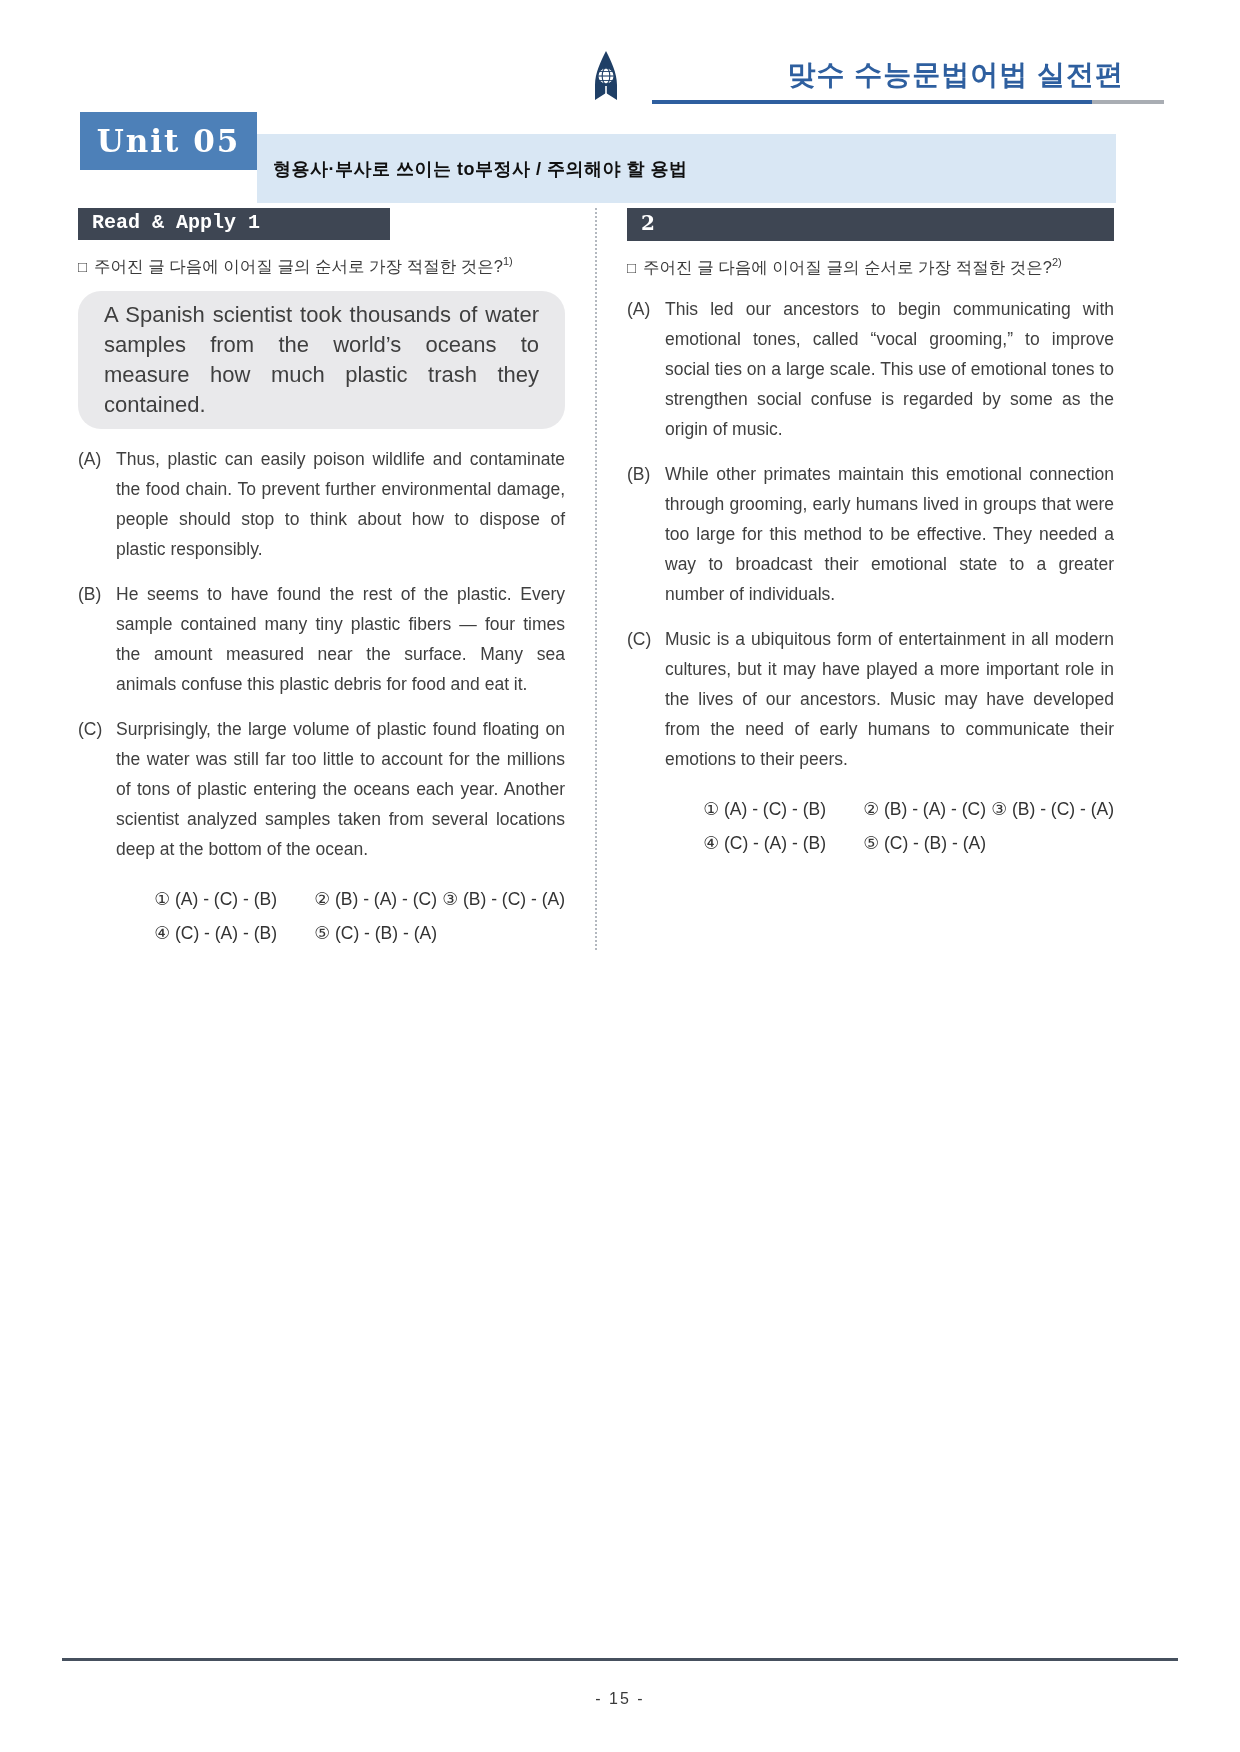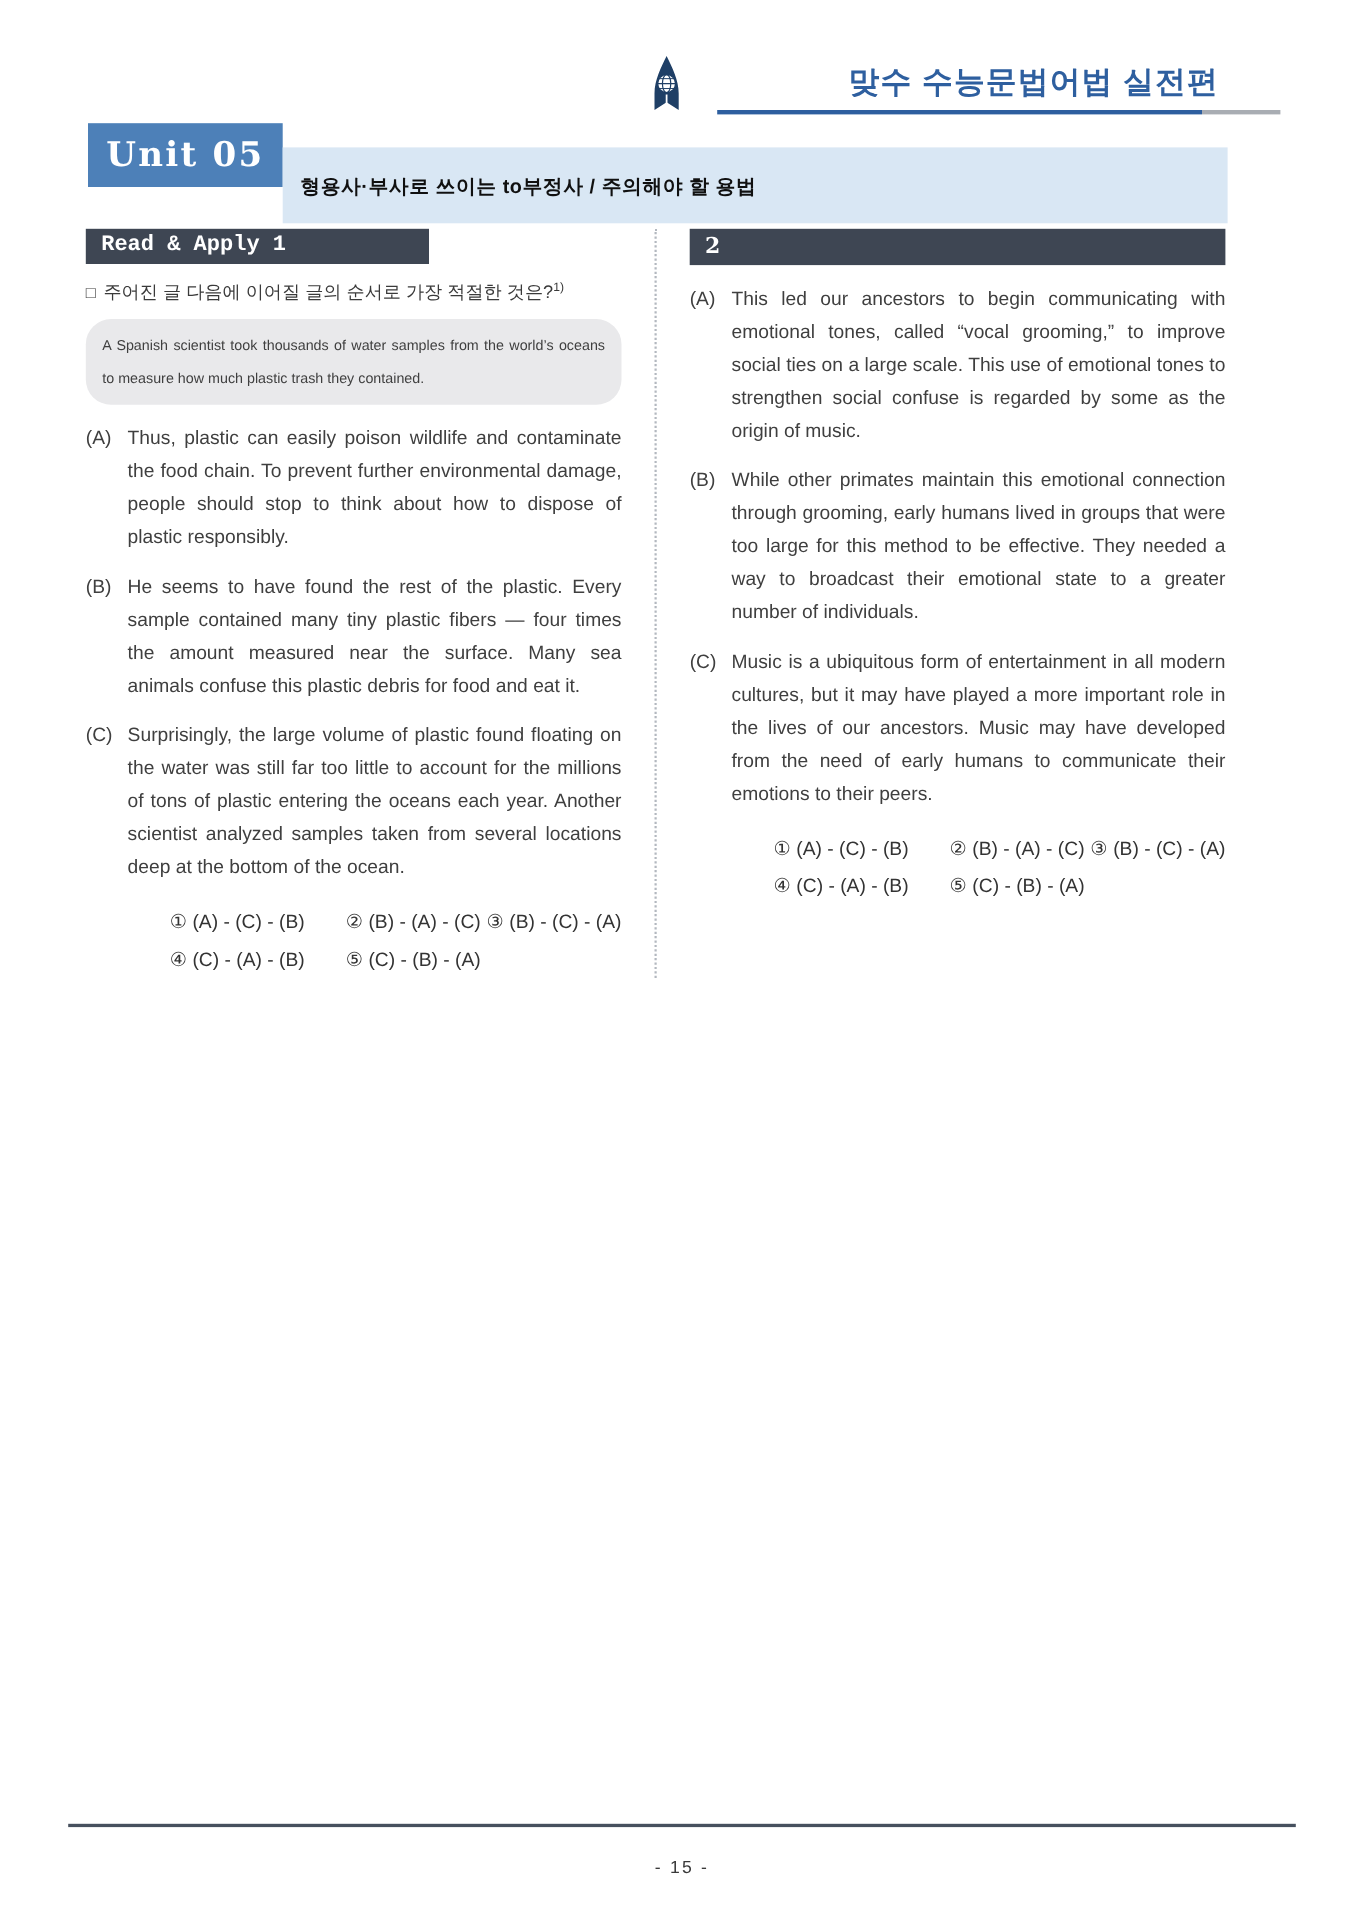--- a/index.html
+++ b/index.html
@@ -7,21 +7,21 @@
   body {
     width: 1240px; height: 1752px; position: relative;
     background: #ffffff;
     font-family: "Liberation Sans", "DejaVu Sans", sans-serif;
     color: var(--body-text, #3c3c3c);
   }
 
   
   .pen-logo { position: absolute; top: 50px; left: 586px; width: 40px; height: 54px; }
   .brand-title {
-    position: absolute; top: 56px; right: 132px;
+    position: absolute; top: 56px; right: 116px;
     font-size: 28px; font-weight: bold; letter-spacing: 1px;
     color: var(--brand-blue, #2e5f9f);
   }
   .brand-rule {
     position: absolute; top: 100px; left: 652px; width: 512px; height: 4px;
     background: linear-gradient(to right, var(--brand-blue, #2e5f9f) 0 86%, #a9adb3 86% 100%);
   }
 
   
   .unit-banner { position: absolute; top: 112px; left: 80px; width: 1036px; height: 76px; }
@@ -49,21 +49,21 @@
     font-weight: bold; font-size: 20px; padding: 3px 14px 6px;
   }
   .sec-head-left { width: 312px; font-family: Liberation Mono, monospace; }
 
   .prompt { margin-top: 15px; font-size: 16.5px; color: #3a3a3a; }
   .prompt sup { font-size: 11px; }
   .checkbox { margin-right: 7px; font-size: 15px; }
 
   .passage {
     margin-top: 13px; background: var(--passage-bg, #e9e9eb);
-    padding: 9px 15px; font-size: 13px; line-height: 30px;
+    padding: 9px 26px; font-size: 22px; line-height: 30px;
     text-align: justify; color: #3f3f3f; border-radius: 23px;
   }
 
   .para { margin-top: 15px; display: flex; font-size: 17.5px; color: #3f3f3f; }
   .para-label { flex: 0 0 38px; line-height: 30px; }
   .para-text { flex: 1; line-height: 30px; text-align: justify; }
 
   .choices { margin-top: 18px; padding-left: 18px; font-size: 17.5px; color: #333; }
   .choice-row { display: grid; grid-template-columns: 181px 160px auto; line-height: 34px; text-align: right; }
   .choice { white-space: nowrap; }
@@ -133,20 +133,23 @@
         <div class="choice"><span class="cnum">④</span><span>(C) - (A) - (B)</span></div>
         <div class="choice"><span class="cnum">⑤</span><span>(C) - (B) - (A)</span></div>
       </div>
     </div>
   </div>
 
   <div class="col-divider"></div>
 
   <div class="col">
     <div class="sec-head">2</div>
+    <div class="prompt">
+      <span class="checkbox">□</span><span>주어진 글 다음에 이어질 글의 순서로 가장 적절한 것은?</span><sup>2)</sup>
+    </div>
 
     <div class="para">
       <div class="para-label">(A)</div>
       <div class="para-text">This led our ancestors to begin communicating with emotional tones, called “vocal grooming,” to improve social ties on a large scale. This use of emotional tones to strengthen social confuse is regarded by some as the origin of music.</div>
     </div>
     <div class="para">
       <div class="para-label">(B)</div>
       <div class="para-text">While other primates maintain this emotional connection through grooming, early humans lived in groups that were too large for this method to be effective. They needed a way to broadcast their emotional state to a greater number of individuals.</div>
     </div>
     <div class="para">

